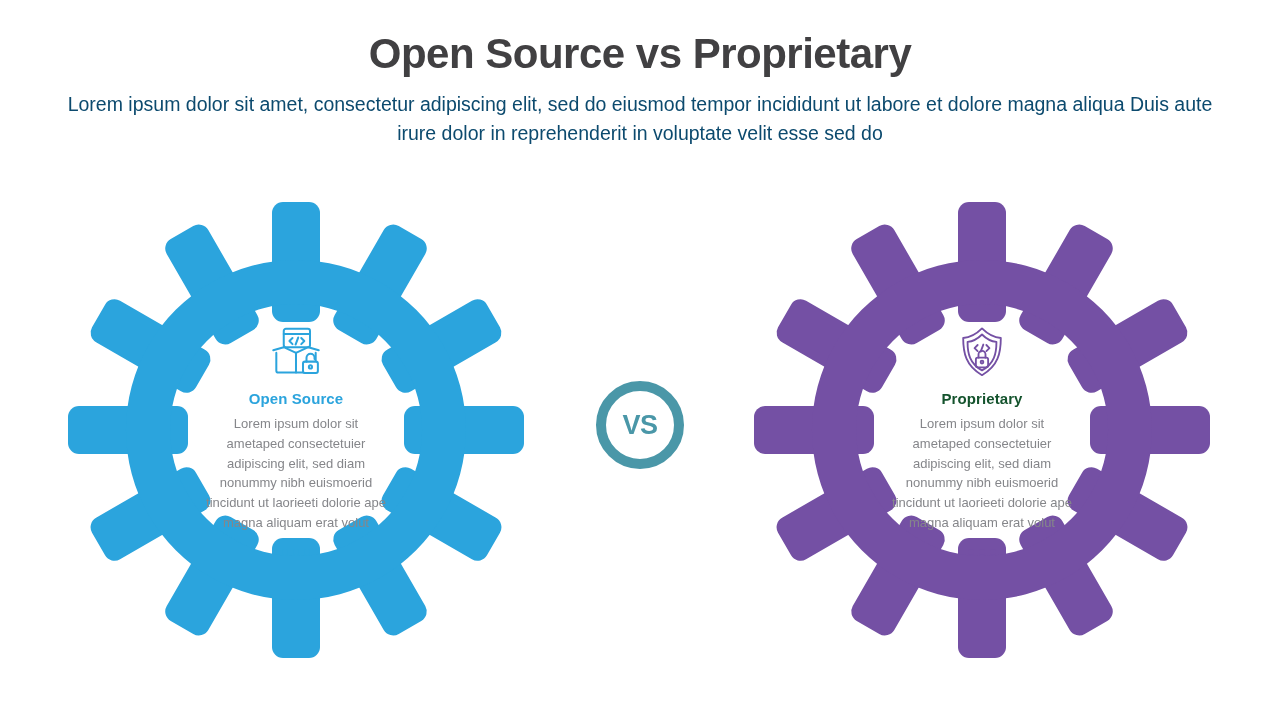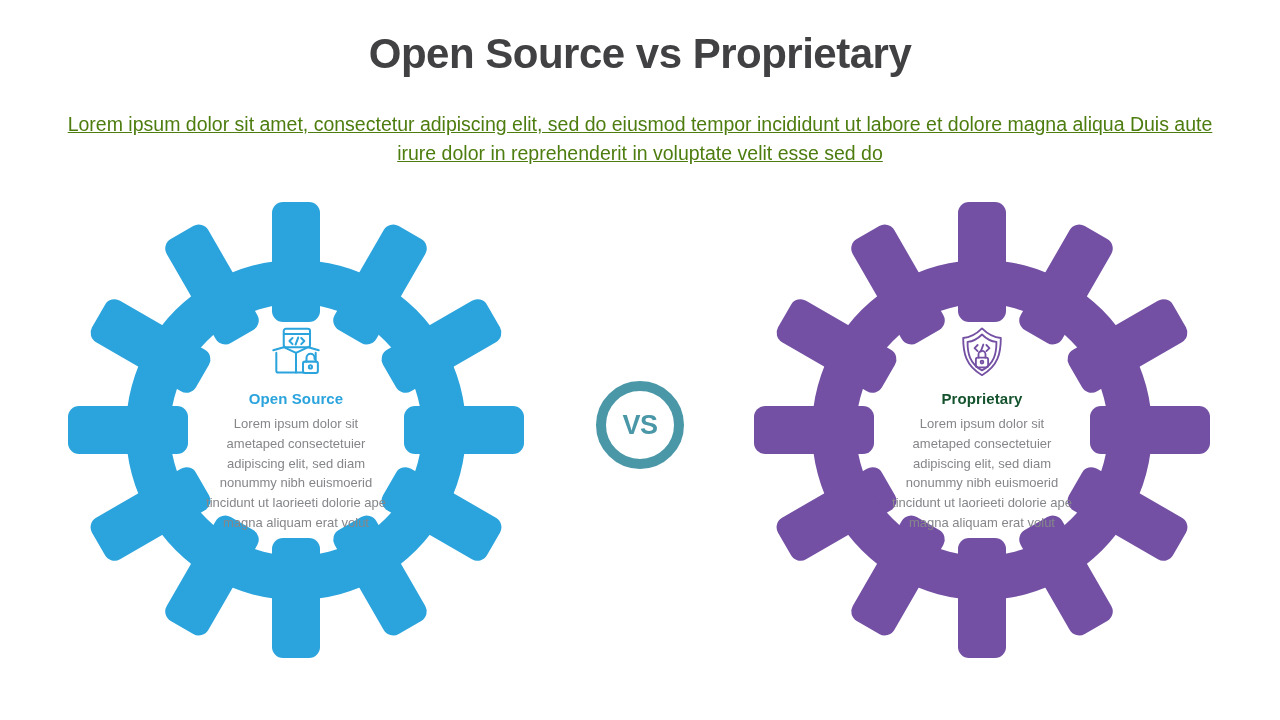--- a/index.html
+++ b/index.html
@@ -31,27 +31,26 @@
 
   .slide-title {
     font-size: 42px;
     font-weight: bold;
     color: #414042;
     letter-spacing: -0.5px;
     line-height: 1.15;
   }
 
   .slide-subtitle {
-    margin: 32px auto 0 auto;
+    margin: 12px auto 0 auto;
     width: 1150px;
     font-size: 19.5px;
     font-weight: normal;
-    color: #4d7c0f;
+    color: #0c4a6e;
     line-height: 1.45;
-    text-decoration: underline;
   }
 
   
   .gear-block {
     position: absolute;
     width: 460px;
     height: 460px;
     top: 200px;
   }
   .gear-block.left  { left: 66px; }

